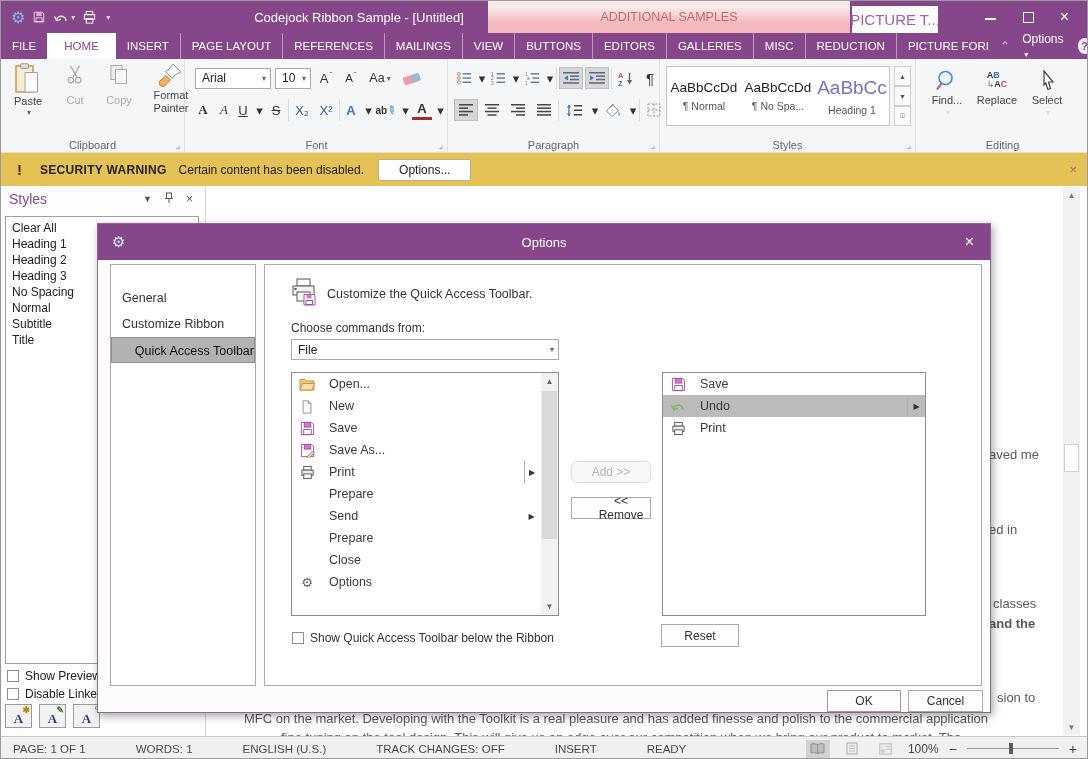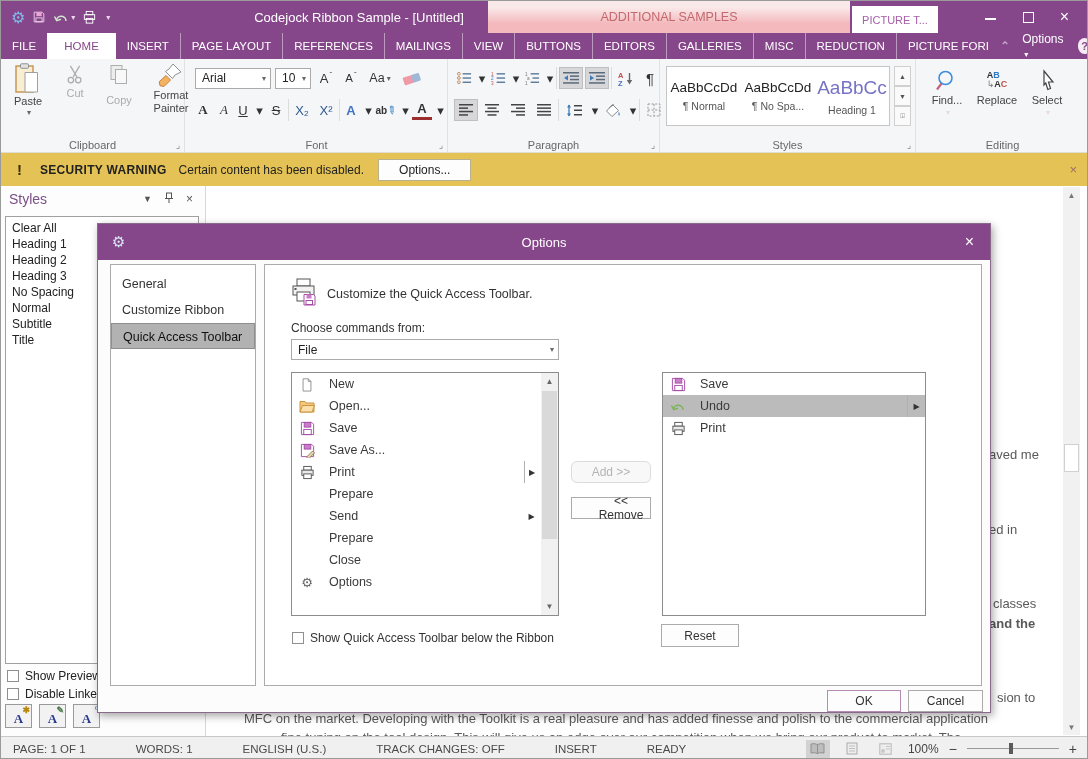--- a/index.html
+++ b/index.html
@@ -7,21 +7,21 @@
   body { font-family:"Liberation Sans","DejaVu Sans",sans-serif; overflow:hidden; }
   .app { position:relative; width:1088px; height:759px; background:#fff; border:1px solid #9a9a9a; overflow:hidden; }
 
   
   .titlebar { position:absolute; left:0; top:0; width:100%; height:32px; background:#86468A; display:flex; align-items:center; }
   .qat { display:flex; align-items:center; gap:7px; padding-left:10px; height:100%; }
   .qbtn { display:flex; align-items:center; color:#fff; cursor:default; }
   .dd8 { font-size:8px; color:#E9D8EA; margin-left:2px; }
   .win-title { position:absolute; left:230px; width:256px; text-align:center; color:#fff; font-size:13px; white-space:nowrap; }
   .ctx-group { position:absolute; left:487px; top:0; width:362px; height:32px; background:linear-gradient(#FAE9E9 20%,#F3B9BD 70%); color:#C4686C; font-size:12.5px; display:flex; align-items:center; justify-content:center; }
-  .ctx-tab { position:absolute; left:851px; top:5px; width:86px; height:27px; background:#fff; color:#A55FA8; font-size:11px; display:flex; align-items:center; justify-content:center; white-space:nowrap; }
+  .ctx-tab { position:absolute; left:851px; top:5px; width:86px; height:27px; background:#fff; color:#A55FA8; font-size:15px; display:flex; align-items:center; justify-content:center; white-space:nowrap; }
   .winbtns { position:absolute; right:8px; top:0; height:32px; display:flex; align-items:center; gap:26px; padding-right:10px; }
   .wb { width:12px; height:12px; position:relative; }
   .wb-min::after { content:""; position:absolute; left:0; top:7px; width:11px; height:1.5px; background:#fff; }
   .wb-max { border:1.5px solid #fff; width:11px; height:11px; }
   .wb-close { color:#fff; font-size:16px; line-height:12px; width:auto; }
 
   
   .tabrow { position:absolute; left:0; top:32px; width:100%; height:26px; background:#86468A; display:flex; align-items:stretch; }
   .tab { color:#fff; font-size:11.5px; display:flex; align-items:center; padding:0 11px; white-space:nowrap; }
   .tab.sep { border-left:1px solid rgba(255,255,255,.45); }
@@ -87,23 +87,23 @@
   .vscroll { position:absolute; left:857px; top:1px; width:17px; height:548px; background:#F1F1F1; }
   .vs-arrow { position:absolute; left:0; width:17px; height:16px; color:#787878; font-size:8px; display:flex; align-items:center; justify-content:center; }
   .vs-thumb { position:absolute; left:1px; top:257px; width:15px; height:28px; background:#fff; border:1px solid #D0D0D0; }
 
   
   .dlg { position:absolute; left:96px; top:222px; width:894px; height:490px; background:#FCFCFC; border:1px solid #8A6A8A; box-shadow:2px 3px 8px rgba(0,0,0,.35); }
   .dlg-title { position:absolute; left:0; top:0; width:100%; height:36px; background:#86468A; display:flex; align-items:center; }
   .dlg-title .cap { position:absolute; left:0; width:100%; text-align:center; color:#fff; font-size:13px; }
   .dlg-gear { margin-left:14px; z-index:1; }
   .dlg-close { position:absolute; right:16px; color:#fff; font-size:16px; z-index:1; }
-  .dlg-nav { position:absolute; left:12px; top:40px; width:146px; height:422px; background:#fff; border:1px solid #ABABAB; padding-top:6px; font-size:12.5px; color:#333; }
+  .dlg-nav { position:absolute; left:12px; top:40px; width:146px; height:422px; background:#fff; border:1px solid #ABABAB; padding-top:20px; font-size:12.5px; color:#333; }
   .nav-item { height:26px; line-height:26px; padding-left:11px; }
-  .nav-item.sel { background:#B2B2B2; border:1px solid #8E8E8E; color:#111; }
+  .nav-item.sel { background:#B2B2B2; border:1px solid #8E8E8E; color:#111;text-align:right; }
   .dlg-body { position:absolute; left:166px; top:40px; width:718px; height:422px; background:#fff; border:1px solid #ABABAB; }
   .dlg-head { position:absolute; left:62px; top:22px; font-size:12.5px; color:#333; }
   .qicon { position:absolute; left:24px; top:12px; }
   .choose-lbl { position:absolute; left:26px; top:56px; font-size:12px; color:#333; }
   .dcombo { position:absolute; left:26px; top:74px; width:268px; }
   .list { position:absolute; background:#fff; border:1px solid #8C8C8C; font-size:12.5px; color:#3A3A3A; }
   .list-left { left:26px; top:107px; width:268px; height:244px; }
   .list-right { left:397px; top:107px; width:264px; height:244px; }
   .lrow { height:22px; display:flex; align-items:center; position:relative; }
   .lrow .ic { width:16px; height:16px; margin:0 14px 0 7px; flex:none; display:flex; align-items:center; justify-content:center; }
@@ -212,21 +212,21 @@
             </svg>
           <div class="lbl">Paste</div>
           <div class="dd8" style="color:#666">▾</div>
         </div>
         <div class="bb disabled" style="width:36px;">
           <svg width="22" height="24" viewBox="0 0 24 24">
               <path d="M7 2 L14 14 M17 2 L10 14" stroke="#ADADAD" stroke-width="1.4" fill="none"></path>
               <circle cx="7.5" cy="17.5" r="3" fill="none" stroke="#ADADAD" stroke-width="1.4"></circle>
               <circle cx="15.5" cy="17.5" r="3" fill="none" stroke="#ADADAD" stroke-width="1.4"></circle>
             </svg>
-          <div class="lbl" style="">Cut</div>
+          <div class="lbl" style="margin-top:7px;">Cut</div>
         </div>
         <div class="bb disabled" style="width:40px;">
           <svg width="24" height="24" viewBox="0 0 24 24">
               <rect x="4" y="2.5" width="11" height="14" fill="#EDEDED" stroke="#ADADAD"></rect>
               <rect x="8.5" y="6.5" width="11" height="14" fill="#F8F8F8" stroke="#ADADAD"></rect>
             </svg>
           <div class="lbl" style="margin-top:7px;">Copy</div>
         </div>
         <div class="bb" style="width:52px;">
           <svg width="26" height="26" viewBox="0 0 26 26">
@@ -590,35 +590,35 @@
       <span class="dlg-head">Customize the Quick Access Toolbar.</span>
       <span class="choose-lbl">Choose commands from:</span>
       <div class="combo dcombo">
         <span>File</span>
           <span class="dd8">▾</span>
       </div>
 
       <div class="list list-left">
         <div class="lrow">
           <span class="ic">
+              <svg width="16" height="14" viewBox="0 0 16 14">
+                <path d="M1 2.5h5l1 1.5h8v9H1z" fill="#F5C87C" stroke="#C99440"></path>
+                <path d="M1 13 L3.5 6.5h12L13 13z" fill="#FBDFA8" stroke="#C99440"></path>
+              </svg>
+            </span>
+          <span>Open...</span>
+        </div>
+        <div class="lrow">
+          <span class="ic">
               <svg width="14" height="15" viewBox="0 0 16 16">
                 <path d="M3.5 1.5h6l3 3v11h-9z" fill="#fff" stroke="#888"></path>
                 <path d="M9.5 1.5v3h3" fill="none" stroke="#888"></path>
               </svg>
             </span>
           <span>New</span>
-        </div>
-        <div class="lrow">
-          <span class="ic">
-              <svg width="16" height="14" viewBox="0 0 16 14">
-                <path d="M1 2.5h5l1 1.5h8v9H1z" fill="#F5C87C" stroke="#C99440"></path>
-                <path d="M1 13 L3.5 6.5h12L13 13z" fill="#FBDFA8" stroke="#C99440"></path>
-              </svg>
-            </span>
-          <span>Open...</span>
         </div>
         <div class="lrow">
           <span class="ic">
               <svg width="15" height="15" viewBox="0 0 16 16">
                 <path d="M1.5 1.5h11l2 2v11h-13z" fill="#fff" stroke="#A64CA6"></path>
                 <rect x="4.5" y="1.5" width="7" height="5" fill="#C77DC7" stroke="#A64CA6"></rect>
                 <rect x="4" y="9" width="8" height="5.5" fill="none" stroke="#A64CA6"></rect>
               </svg>
             </span>
           <span>Save</span>

